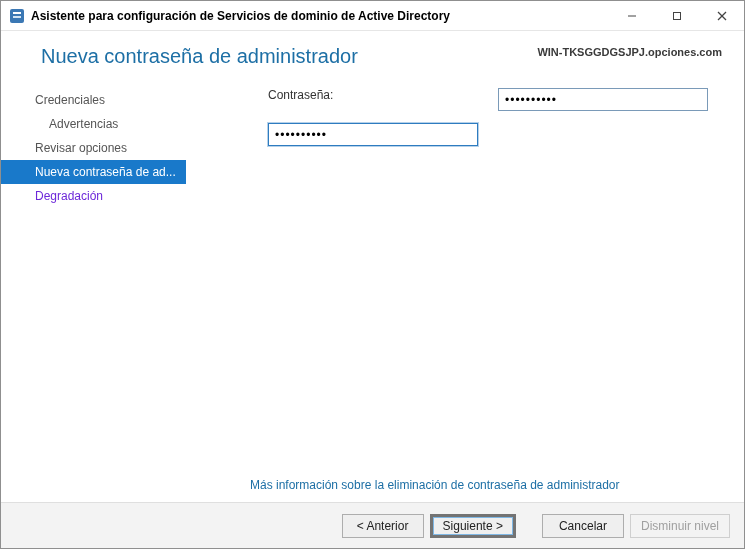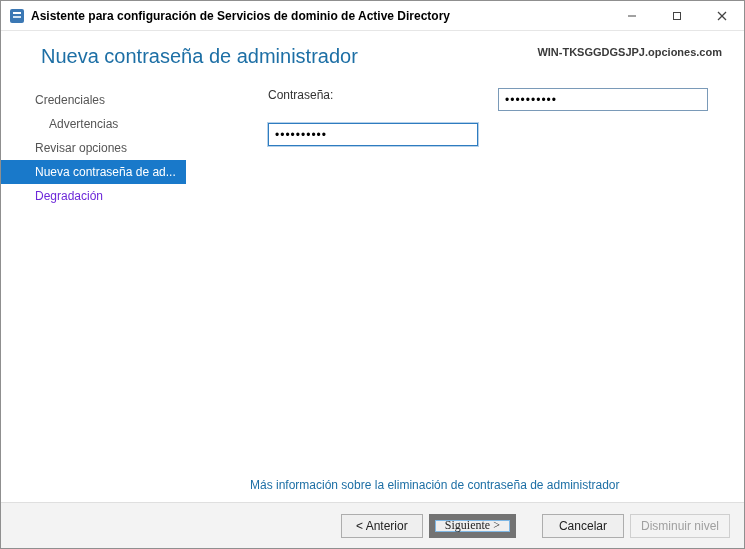--- a/index.html
+++ b/index.html
@@ -153,23 +153,22 @@
     padding: 0 10px;
     background: #efefef;
     border: 1px solid #adadad;
     font-size: 12px;
     color: #222;
     display: inline-flex;
     align-items: center;
     justify-content: center;
   }
   .btn.primary {
-    border: 6px solid #737373;
+    border: 3px solid #737373;
     box-shadow: inset 0 0 0 1px #7fb7e4;
-    font-family: Liberation Serif, serif;
   }
   .btn.disabled {
     color: #a0a0a0;
     border-color: #cfcfcf;
     background: #f3f3f3;
   }
   .gap { width: 14px; }
 </style>
 </head>
 <body>

